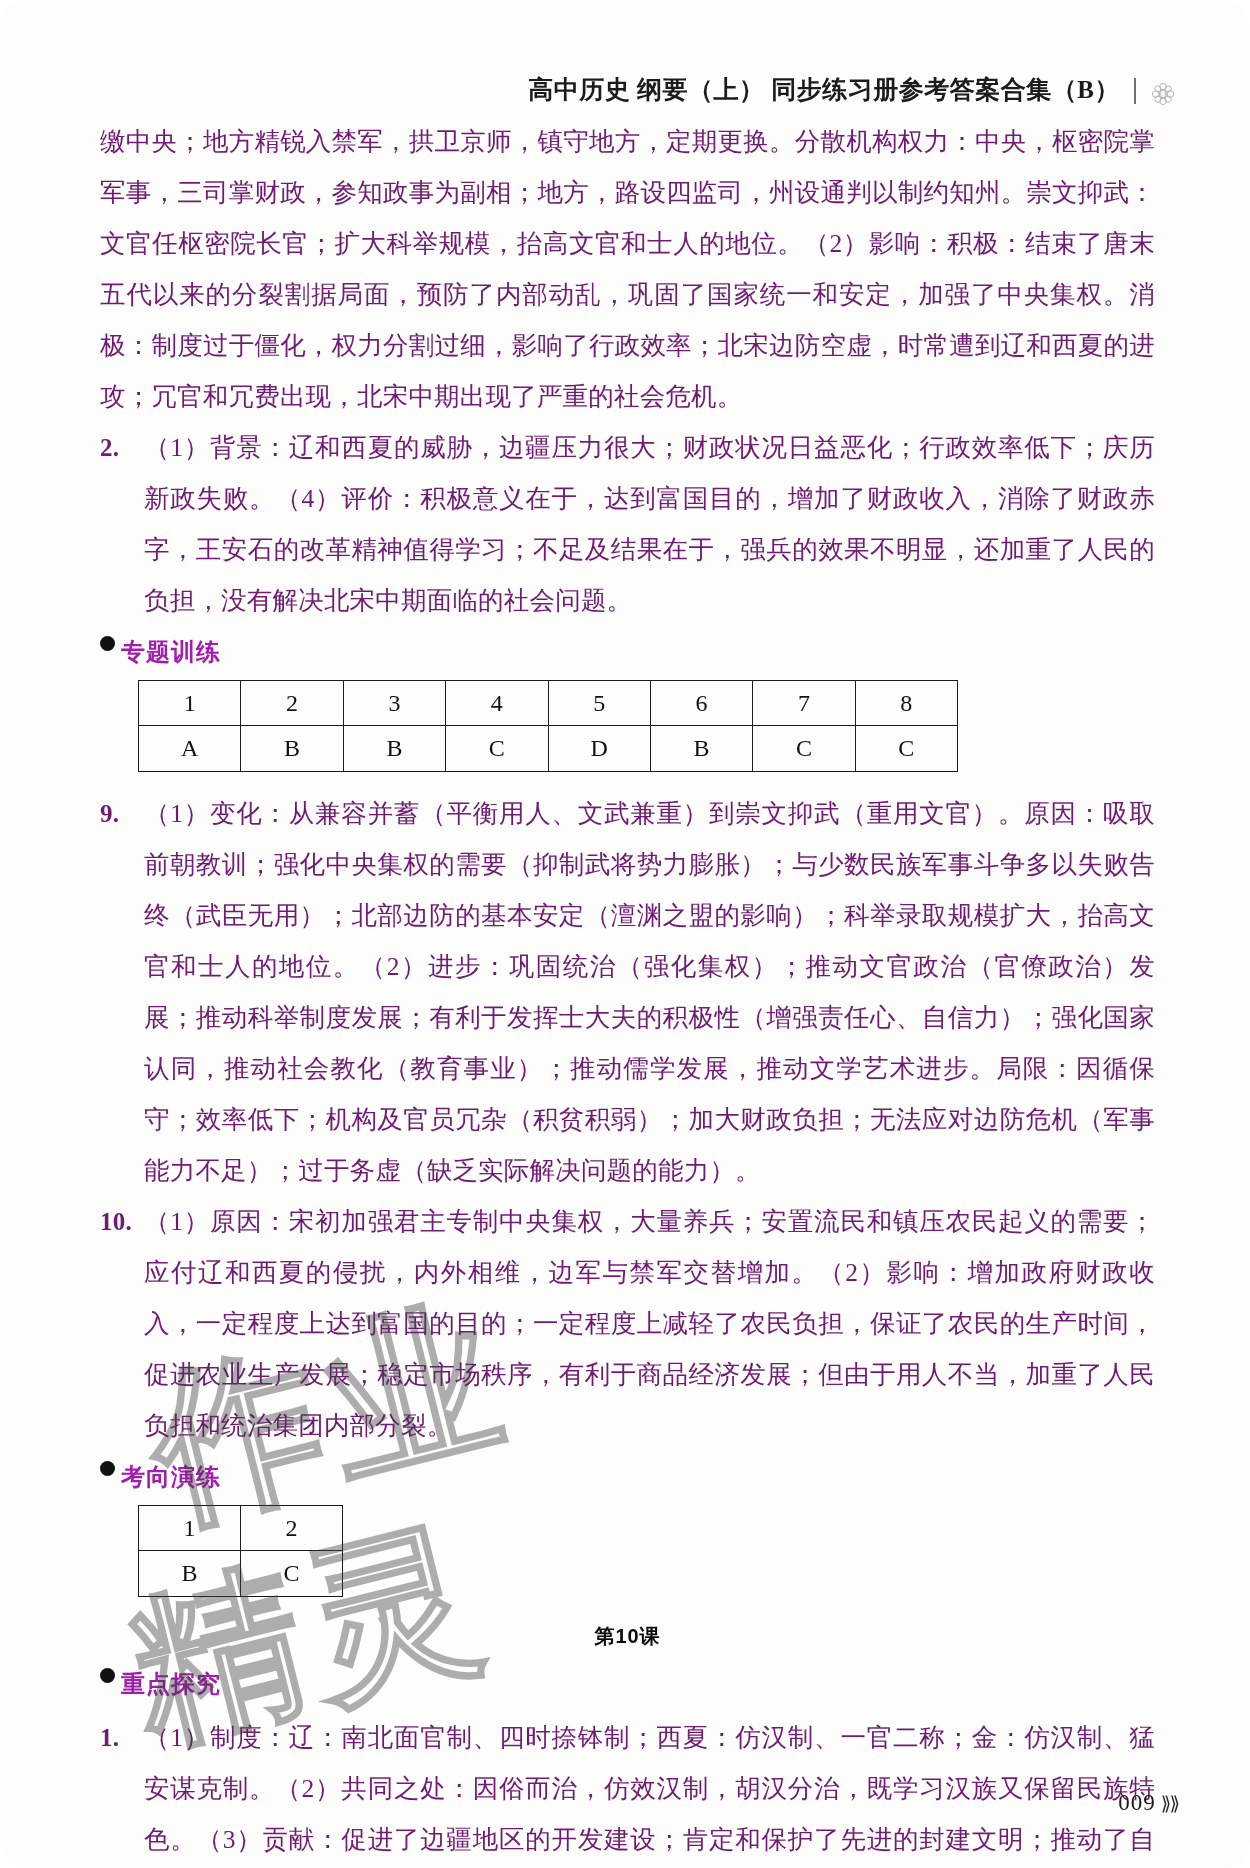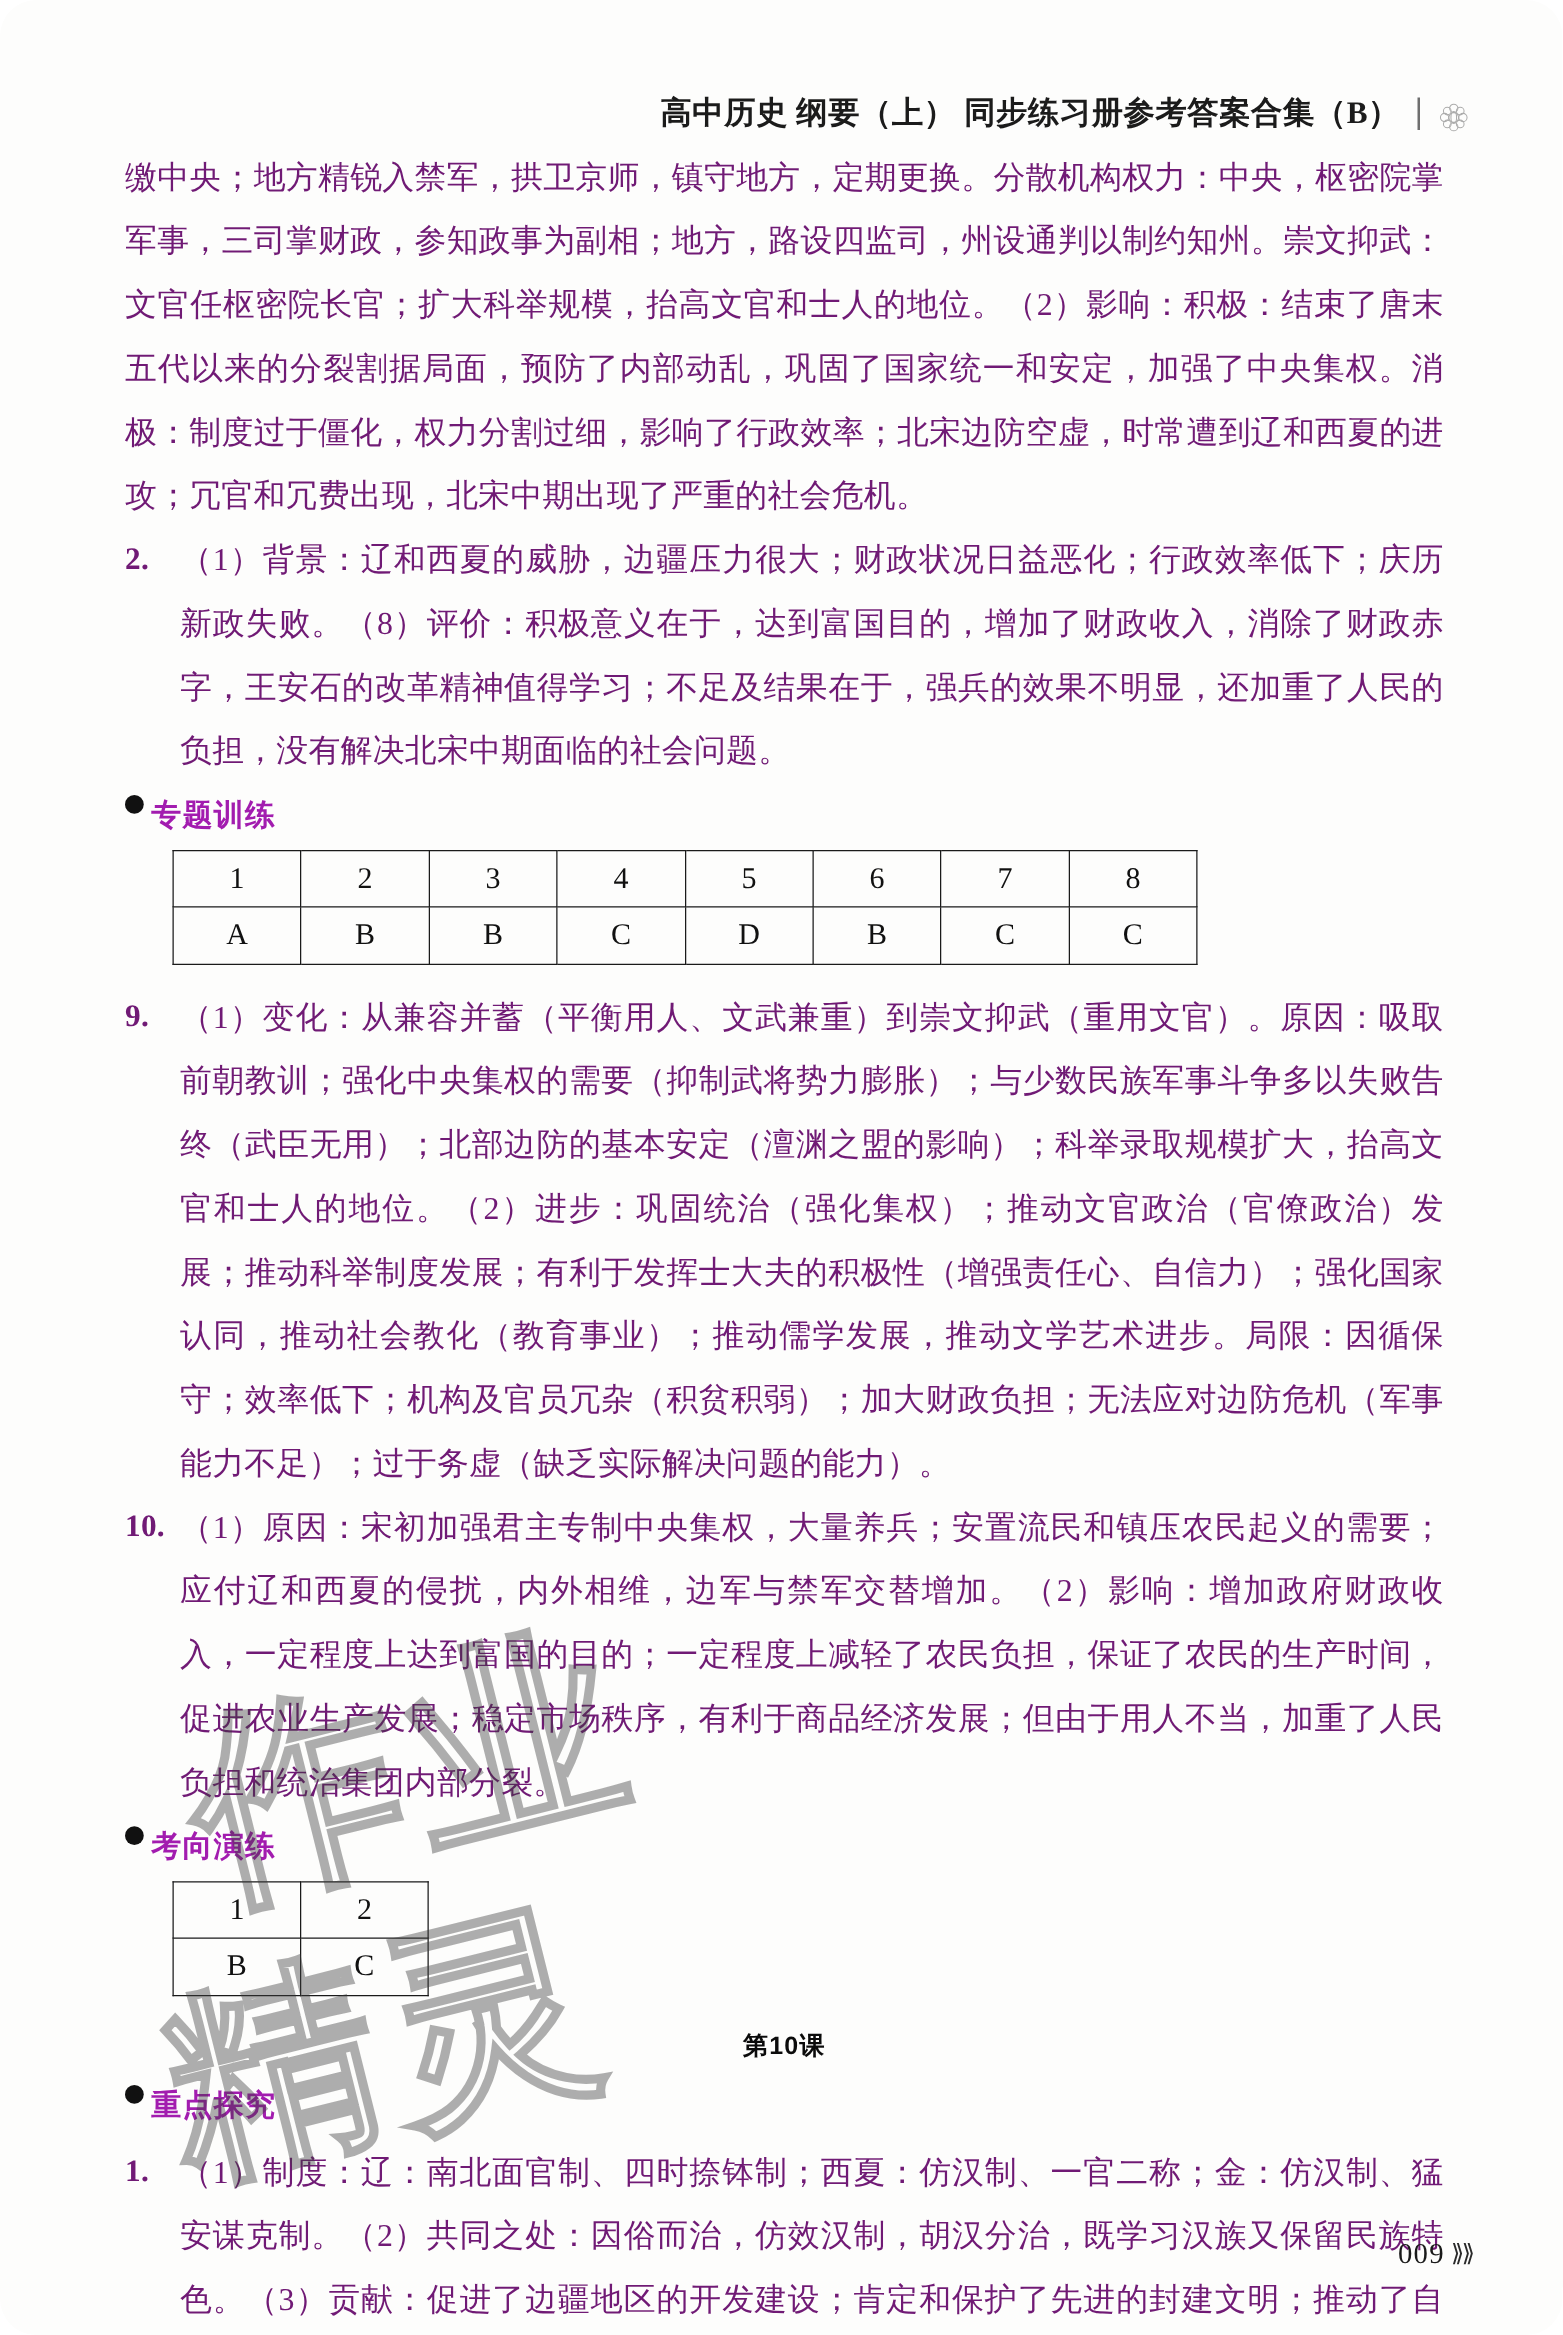--- a/index.html
+++ b/index.html
@@ -202,21 +202,21 @@
   </div>
 
   <div class="content">
 
     <p class="para">
       <span>缴中央；地方精锐入禁军，拱卫京师，镇守地方，定期更换。分散机构权力：中央，枢密院掌军事，三司掌财政，参知政事为副相；地方，路设四监司，州设通判以制约知州。崇文抑武：文官任枢密院长官；扩大科举规模，抬高文官和士人的地位。（2）影响：积极：结束了唐末五代以来的分裂割据局面，预防了内部动乱，巩固了国家统一和安定，加强了中央集权。消极：制度过于僵化，权力分割过细，影响了行政效率；北宋边防空虚，时常遭到辽和西夏的进攻；冗官和冗费出现，北宋中期出现了严重的社会危机。</span>
     </p>
 
     <p class="para hang">
       <span class="num">2.</span>
-      <span>（1）背景：辽和西夏的威胁，边疆压力很大；财政状况日益恶化；行政效率低下；庆历新政失败。（8）评价：积极意义在于，达到富国目的，增加了财政收入，消除了财政赤字，王安石的改革精神值得学习；不足及结果在于，强兵的效果不明显，还加重了人民的负担，没有解决北宋中期面临的社会问题。</span>
+      <span>（1）背景：辽和西夏的威胁，边疆压力很大；财政状况日益恶化；行政效率低下；庆历新政失败。（4）评价：积极意义在于，达到富国目的，增加了财政收入，消除了财政赤字，王安石的改革精神值得学习；不足及结果在于，强兵的效果不明显，还加重了人民的负担，没有解决北宋中期面临的社会问题。</span>
     </p>
 
     <div class="section-head">
       <span class="bullet-dot"></span>
       <span>专题训练</span>
     </div>
 
     <table class="ans-table wide">
       <tbody>
           <tr class="row-head">

